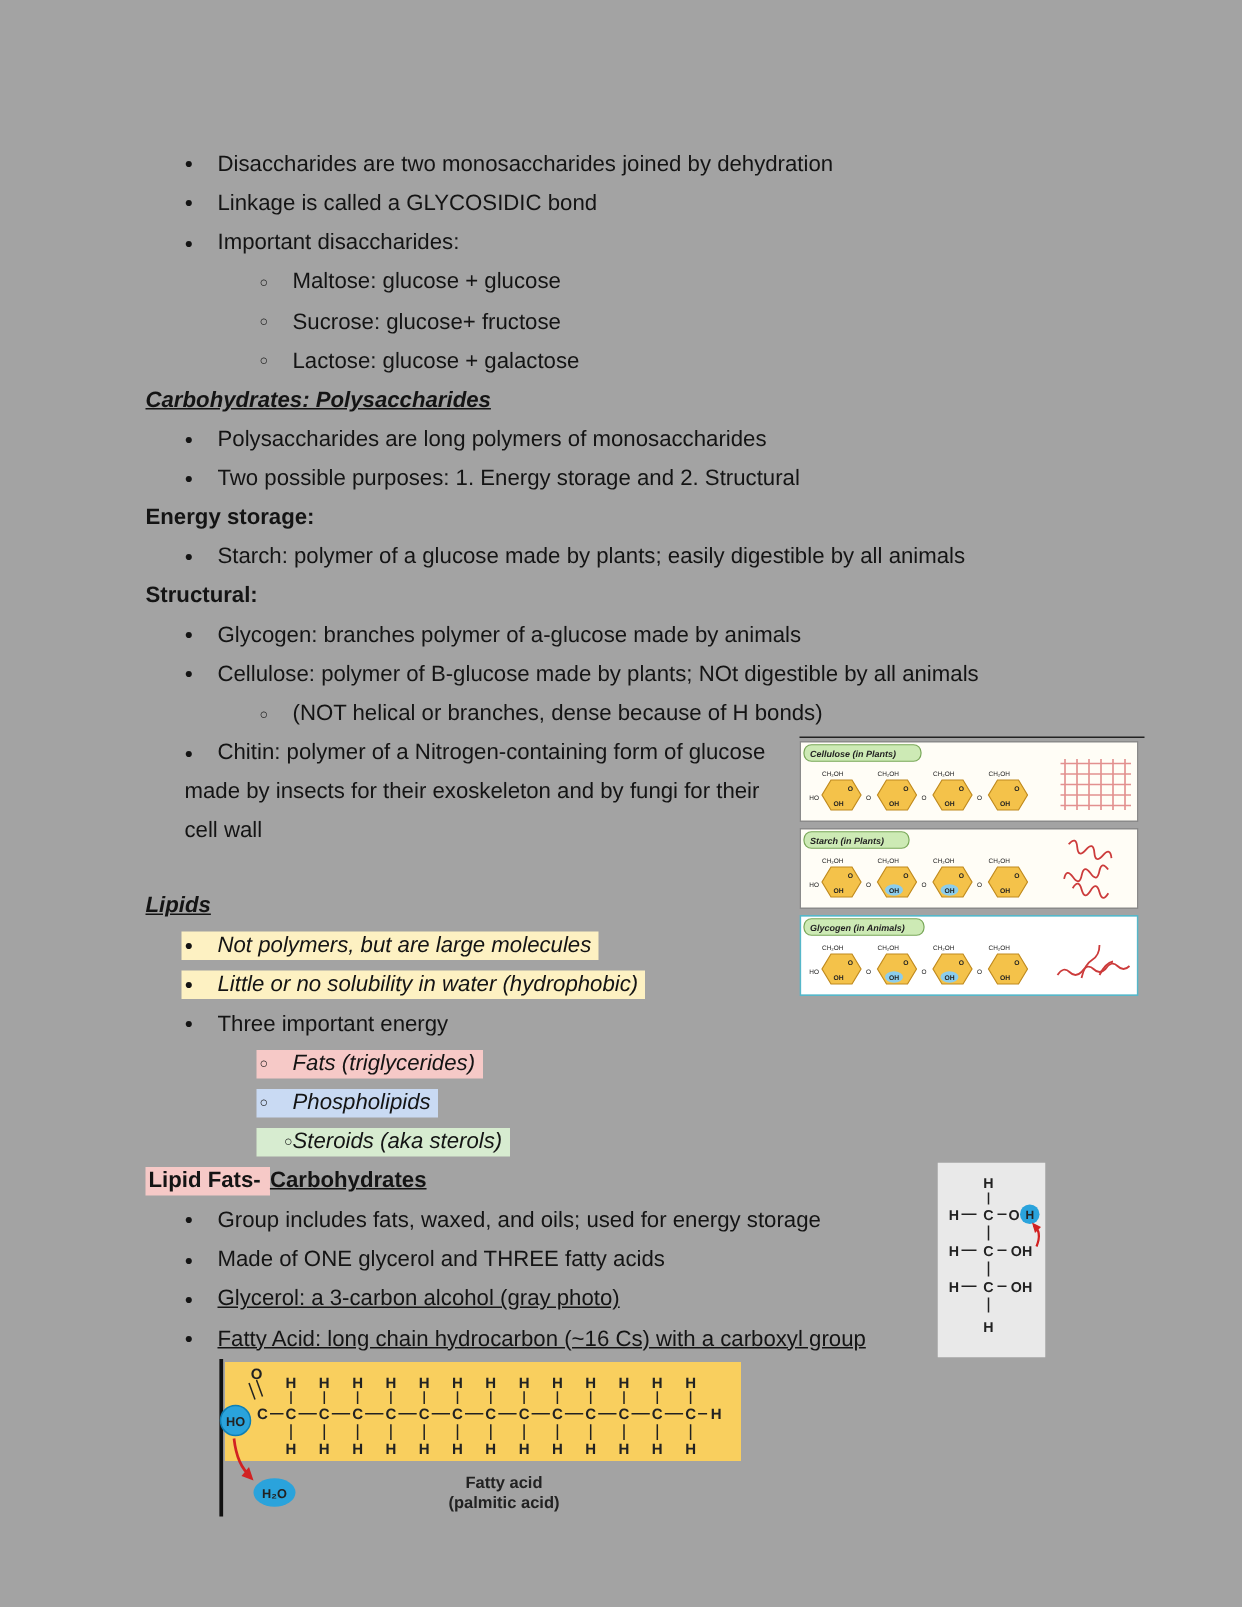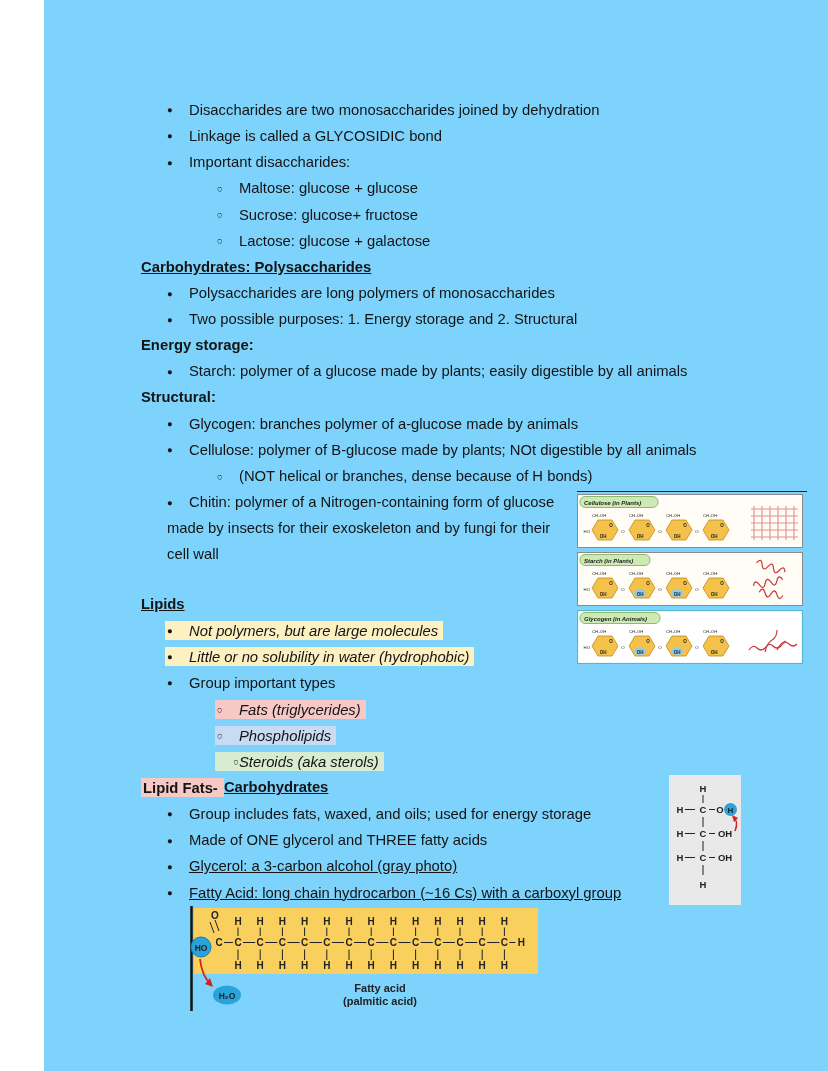--- a/index.html
+++ b/index.html
@@ -1,26 +1,26 @@
 <!DOCTYPE html>
 <html><head>
 <meta charset="utf-8">
 <title>Biology Notes</title>
 <style>
   *{margin:0;padding:0;box-sizing:border-box}
   html,body{width:828px;height:1071px;background:#fff;}
   body{font-family:"Liberation Sans",sans-serif;color:#141414;position:relative;overflow:hidden;}
-  .page{position:absolute;inset:0;background:#7dd3fc;margin-left:44px;}
+  .page{position:absolute;inset:0;background:#a3a3a3;}
   .content{position:absolute;left:97px;top:97px;width:700px;}
   .li{position:relative;line-height:25.8px;font-size:14.8px;white-space:nowrap;}
   .l1{padding-left:26px;}
   .l2{padding-left:76px;}
   .bullet{display:inline-block;width:22px;font-size:9.5px;vertical-align:1.5px;}
   .h{font-weight:bold;}
-  .hu{font-weight:bold;text-decoration:underline;}
+  .hu{font-weight:bold;text-decoration:underline;font-style:italic;}
   .u .txt{text-decoration:underline;}
   .hl{padding:1.5px 5px 1.5px 2px;margin-left:-2px;font-style:italic;}
   .y{background:#fdf1c2;}
   .p{background:#f6c9c7;}
   .b{background:#c9daf3;}
   .g{background:#d7ecd0;text-align:right;}
   .chitin{white-space:normal;width:420px;}
   .lipids-gap{margin-top:24px;}
   .hp{background:#f6c9c7;padding:1.5px 2px;}
   .hu2{text-decoration:underline;}
@@ -57,21 +57,21 @@
     <div class="li l1"><span><span class="bullet">●</span><span class="txt">Glycogen: branches polymer of a-glucose made by animals</span></span></div>
 
     <div class="li l1"><span><span class="bullet">●</span><span class="txt">Cellulose: polymer of B-glucose made by plants; NOt digestible by all animals</span></span></div>
     <div class="li l2"><span><span class="bullet">○</span><span class="txt">(NOT helical or branches, dense because of H bonds)</span></span></div>
     <div class="li l1 chitin"><span><span class="bullet">●</span><span class="txt">Chitin: polymer of a Nitrogen-containing form of glucose made by insects for their exoskeleton and by fungi for their cell wall</span></span></div>
 
     <div class="li hu lipids-gap">Lipids</div>
 
     <div class="li l1"><span class="hl y"><span class="bullet">●</span><span class="txt">Not polymers, but are large molecules</span></span></div>
     <div class="li l1"><span class="hl y"><span class="bullet">●</span><span class="txt">Little or no solubility in water (hydrophobic)</span></span></div>
-    <div class="li l1"><span><span class="bullet">●</span><span class="txt">Group important types</span></span></div>
+    <div class="li l1"><span><span class="bullet">●</span><span class="txt">Three important energy</span></span></div>
     <div class="li l2"><span class="hl p"><span class="bullet">○</span><span class="txt">Fats (triglycerides)</span></span></div>
     <div class="li l2"><span class="hl b"><span class="bullet">○</span><span class="txt">Phospholipids</span></span></div>
     <div class="li l2"><span class="hl g"><span class="bullet">○</span><span class="txt">Steroids (aka sterols)</span></span></div>
 
     <div class="li h"><span class="hp">Lipid Fats- </span><span class="hu2">Carbohydrates</span></div>
 
     <div class="li l1"><span><span class="bullet">●</span><span class="txt">Group includes fats, waxed, and oils; used for energy storage</span></span></div>
     <div class="li l1"><span><span class="bullet">●</span><span class="txt">Made of ONE glycerol and THREE fatty acids</span></span></div>
     <div class="li l1 u"><span><span class="bullet">●</span><span class="txt">Glycerol: a 3-carbon alcohol (gray photo)</span></span></div>
     <div class="li l1 u"><span><span class="bullet">●</span><span class="txt">Fatty Acid: long chain hydrocarbon (~16 Cs) with a carboxyl group</span></span></div>

